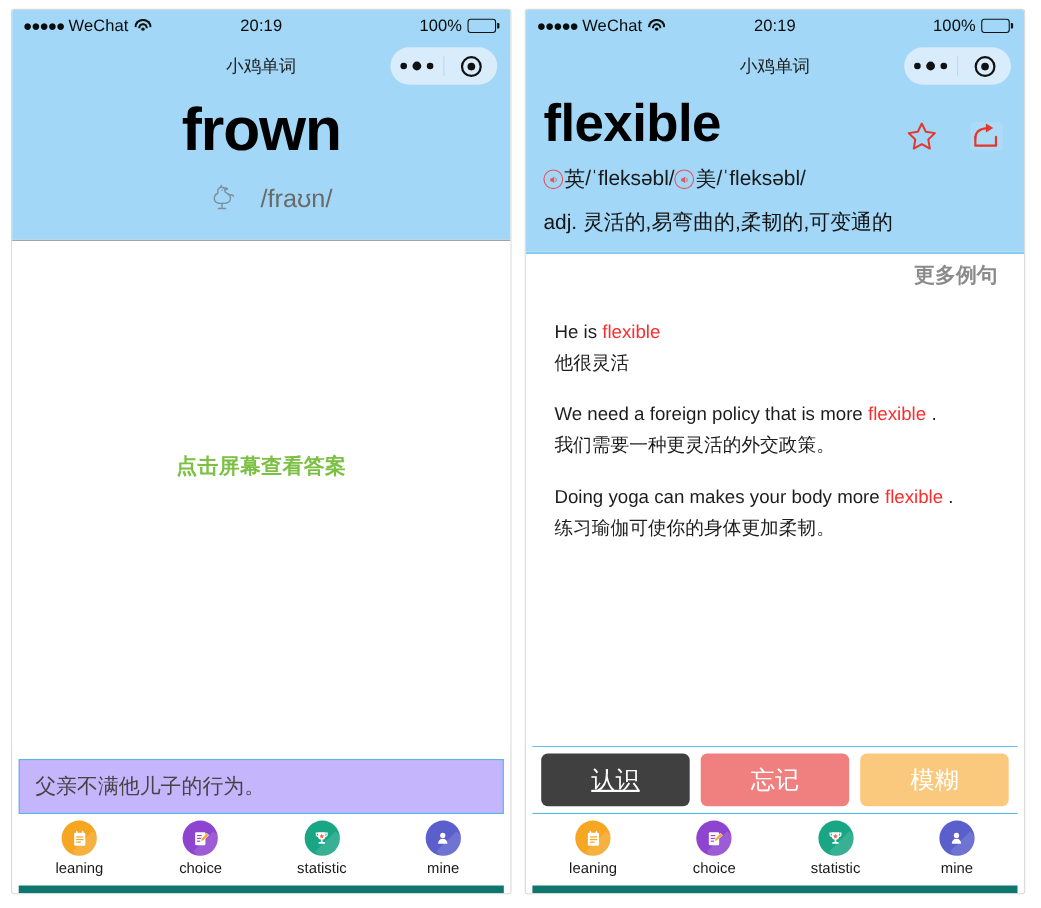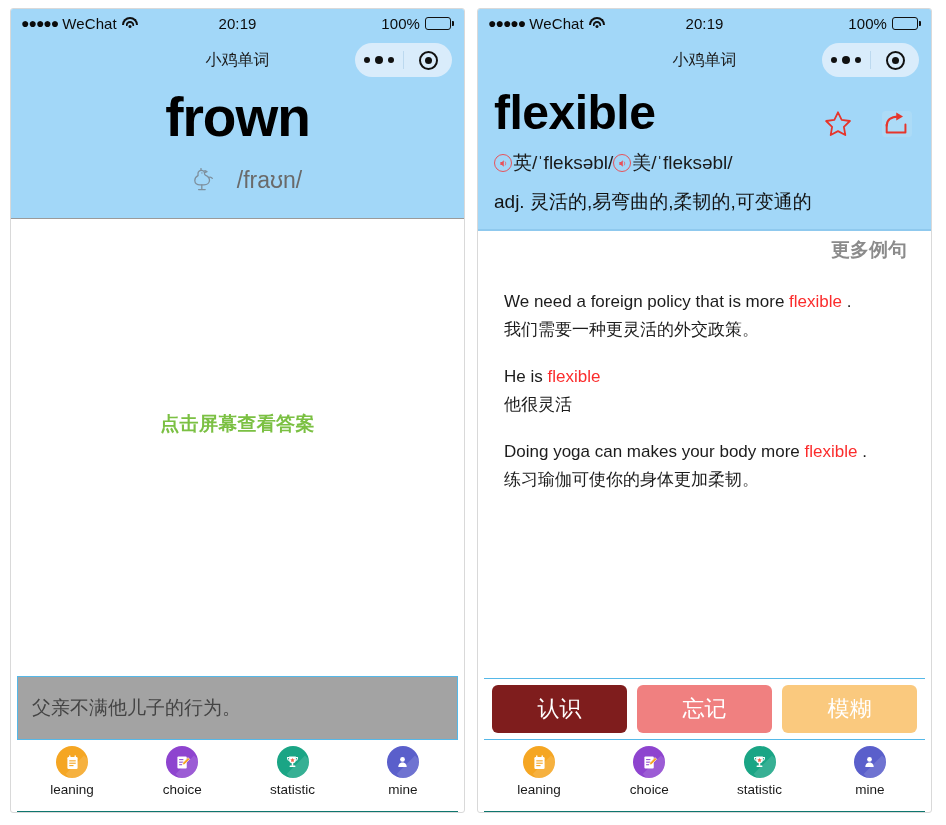--- a/index.html
+++ b/index.html
@@ -148,51 +148,51 @@
   .sentences { padding: 18px 24px 0 26px; }
   .sent { margin-bottom: 22px; }
   .sent .en { font-size: 17px; color: #1c1c1c; line-height: 1.5; }
   .sent .en em { color: #fb2c2c; font-style: normal; }
   .sent .zh { font-size: 17px; color: #1c1c1c; line-height: 1.5; margin-top: 2px; }
 
   
   .answer-box {
     margin: 12px 6px 0 6px;
     border: 1px solid #55b8e8;
-    height: 64px;
+    height: 50px;
     display: flex; align-items: center;
     padding: 0 14px;
     font-size: 19px; color: #444;
-    background: #a3a3a3;
+    background: #c4b5fd;
     flex: none;
   }
   .grade-row {
     margin: 0 6px;
     border-top: 1px solid #55b8e8;
     border-bottom: 1px solid #55b8e8;
     display: flex; gap: 10px;
     padding: 6px 8px;
     flex: none;
   }
   .grade {
     flex: 1; height: 48px; border-radius: 6px;
     display: flex; align-items: center; justify-content: center;
     font-size: 22px; color: #ffffff;
   }
-  .g-know { background: #7f1d1d; }
+  .g-know { background: #404040; text-decoration: underline; }
   .g-fuzzy { background: #fac97e; }
   .g-forget { background: #f08080; }
 
   .tabbar {
     flex: none;
     height: 72px;
     display: flex;
     align-items: flex-start;
     padding-top: 6px;
-    border-bottom: 1px solid #0f766e;
+    border-bottom: 7px solid #0f766e;
     margin: 0 6px;
     background: #fff;
   }
   .tab { flex: 1; text-align: center; }
   .tab .circ {
     width: 32px; height: 32px; border-radius: 50%;
     margin: 0 auto 4px; position: relative;
     display: flex; align-items: center; justify-content: center;
     overflow: hidden;
   }
@@ -423,29 +423,29 @@
     </div>
 
     <div class="body-area" style="border-top:none;">
       <div class="more-bar">
         <span>更多例句</span>
       </div>
 
       <div class="sentences">
         <div class="sent">
           <div class="en">
-            <span>We need a foreign policy that is more </span><em>flexible</em><span> .</span>
-          </div>
-          <div class="zh">我们需要一种更灵活的外交政策。</div>
+            <span>He is </span><em>flexible</em><span></span>
+          </div>
+          <div class="zh">他很灵活</div>
         </div>
         <div class="sent">
           <div class="en">
-            <span>He is </span><em>flexible</em><span></span>
-          </div>
-          <div class="zh">他很灵活</div>
+            <span>We need a foreign policy that is more </span><em>flexible</em><span> .</span>
+          </div>
+          <div class="zh">我们需要一种更灵活的外交政策。</div>
         </div>
         <div class="sent">
           <div class="en">
             <span>Doing yoga can makes your body more </span><em>flexible</em><span> .</span>
           </div>
           <div class="zh">练习瑜伽可使你的身体更加柔韧。</div>
         </div>
       </div>
     </div>
 

